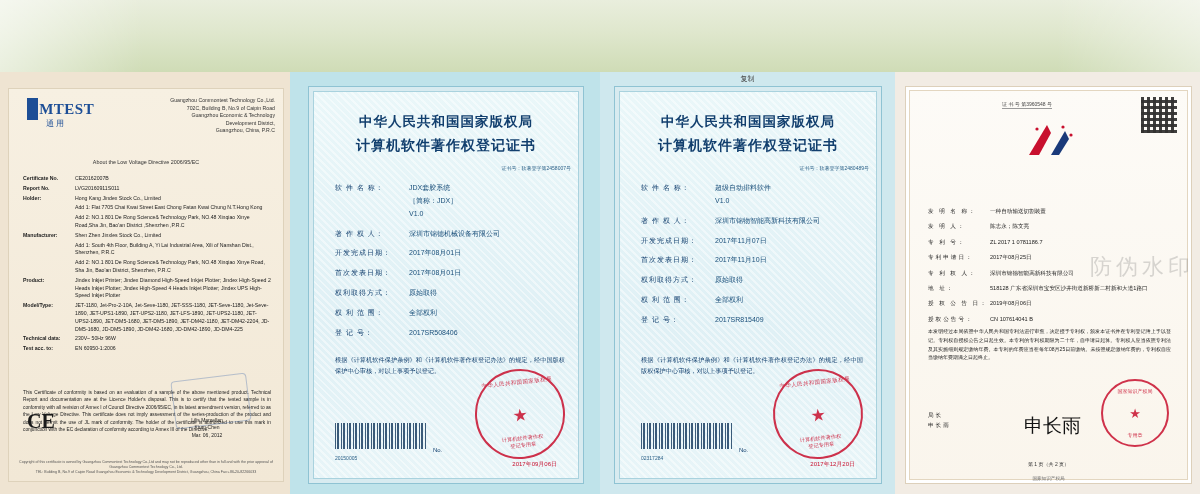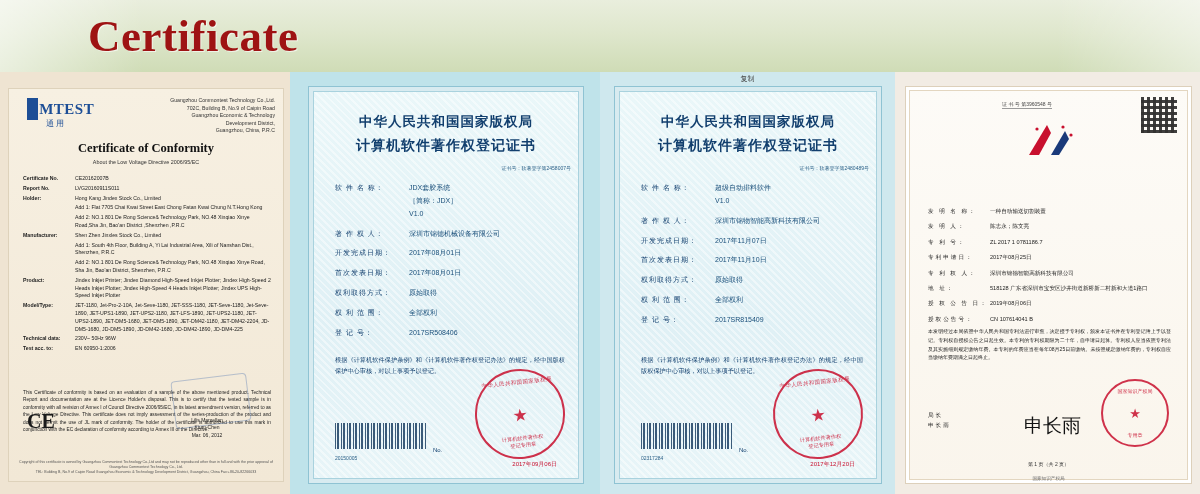--- a/index.html
+++ b/index.html
@@ -210,41 +210,39 @@
     letter-spacing:4px;pointer-events:none;
   }
 </style>
 </head>
 <body>
 
 <div class="page">
 
   <div class="banner">
     <div class="banner-inner"></div>
-    <div class="banner-title">Certificate</div>
   </div>
 
   <div class="strip">
 
     <div class="cert c1">
       <div class="c1-paper">
 
         <div class="c1-logo">
           <div class="lg-bar"></div>
           <div class="lg-txt">OMTEST</div>
           <div class="lg-cn">通用</div>
         </div>
 
         <div class="c1-comp" style="white-space:pre-line;">Guangzhou Commontest Technology Co.,Ltd.
 702C, Building B, No.9 of Caipin Road
 Guangzhou Economic &amp; Technology
 Development District,
 Guangzhou, China, P.R.C</div>
 
-        <div class="c1-title">Certificate of Conformity</div>
         <div class="c1-sub">About the Low Voltage Directive 2006/95/EC</div>
 
         <div class="c1-rows">
           <div class="c1-row">
               <span class="k">Certificate No.</span>
               <span class="v">CE20162007B</span>
             </div>
           <div class="c1-row">
               <span class="k">Report No.</span>
               <span class="v">LVG20160911S011</span>
@@ -485,16 +483,17 @@
 
         <div class="c4-stamp">
           <div class="st-top">国家知识产权局</div>
           <div class="st-star">★</div>
           <div class="st-bot">专用章</div>
         </div>
 
         <div class="c4-foot">第 1 页（共 2 页）</div>
         <div class="c4-foot2">国家知识产权局</div>
       </div>
+      <div class="watermark">防伪水印</div>
     </div>
 
   </div>
 </div>
 
 </body></html>

